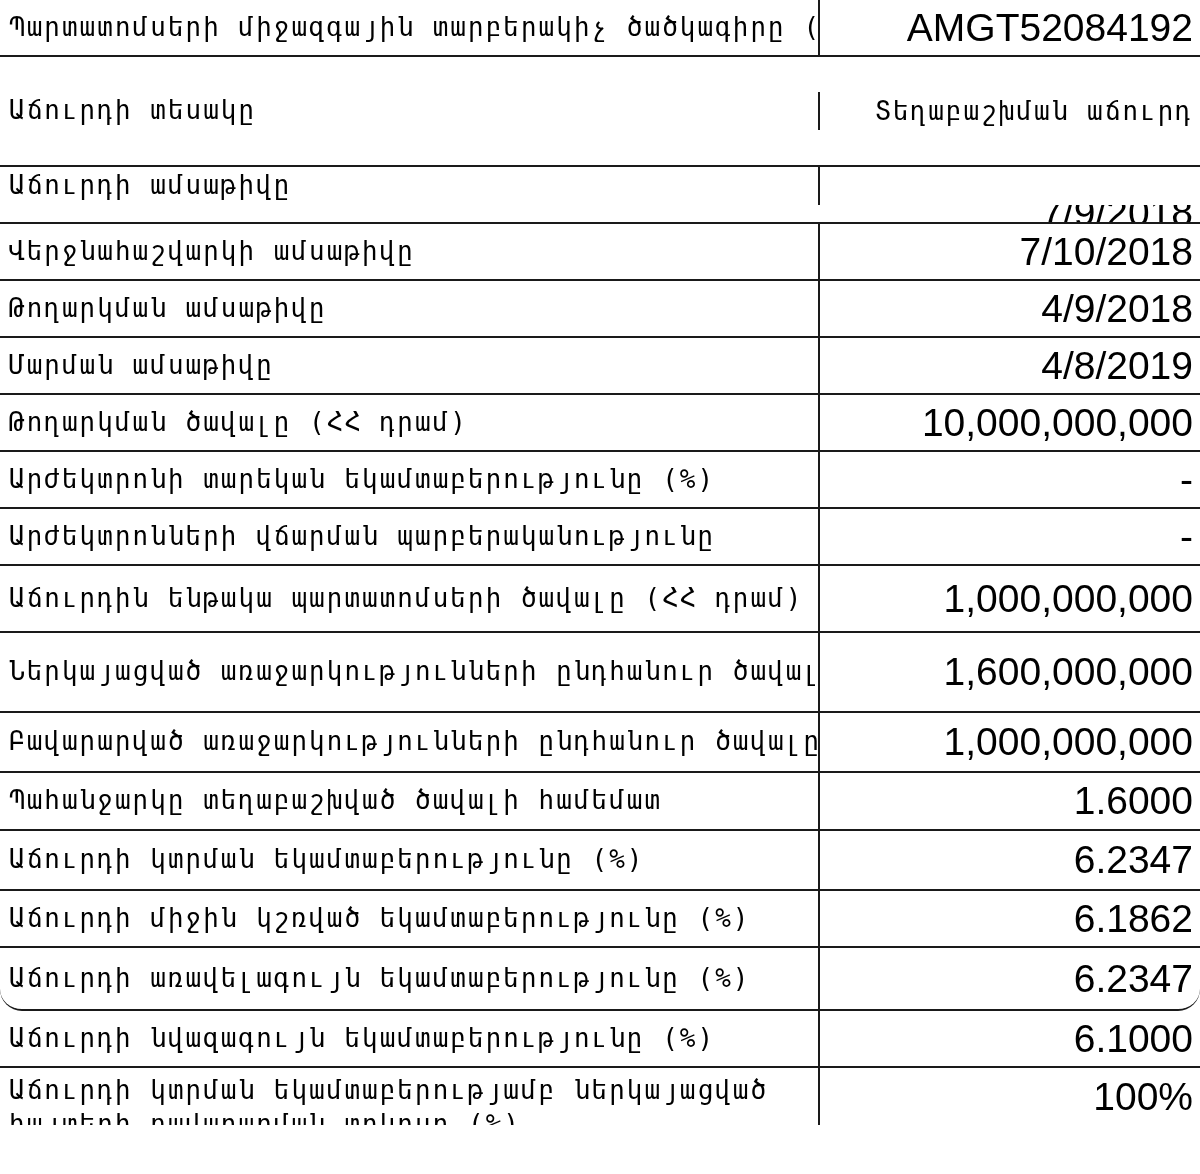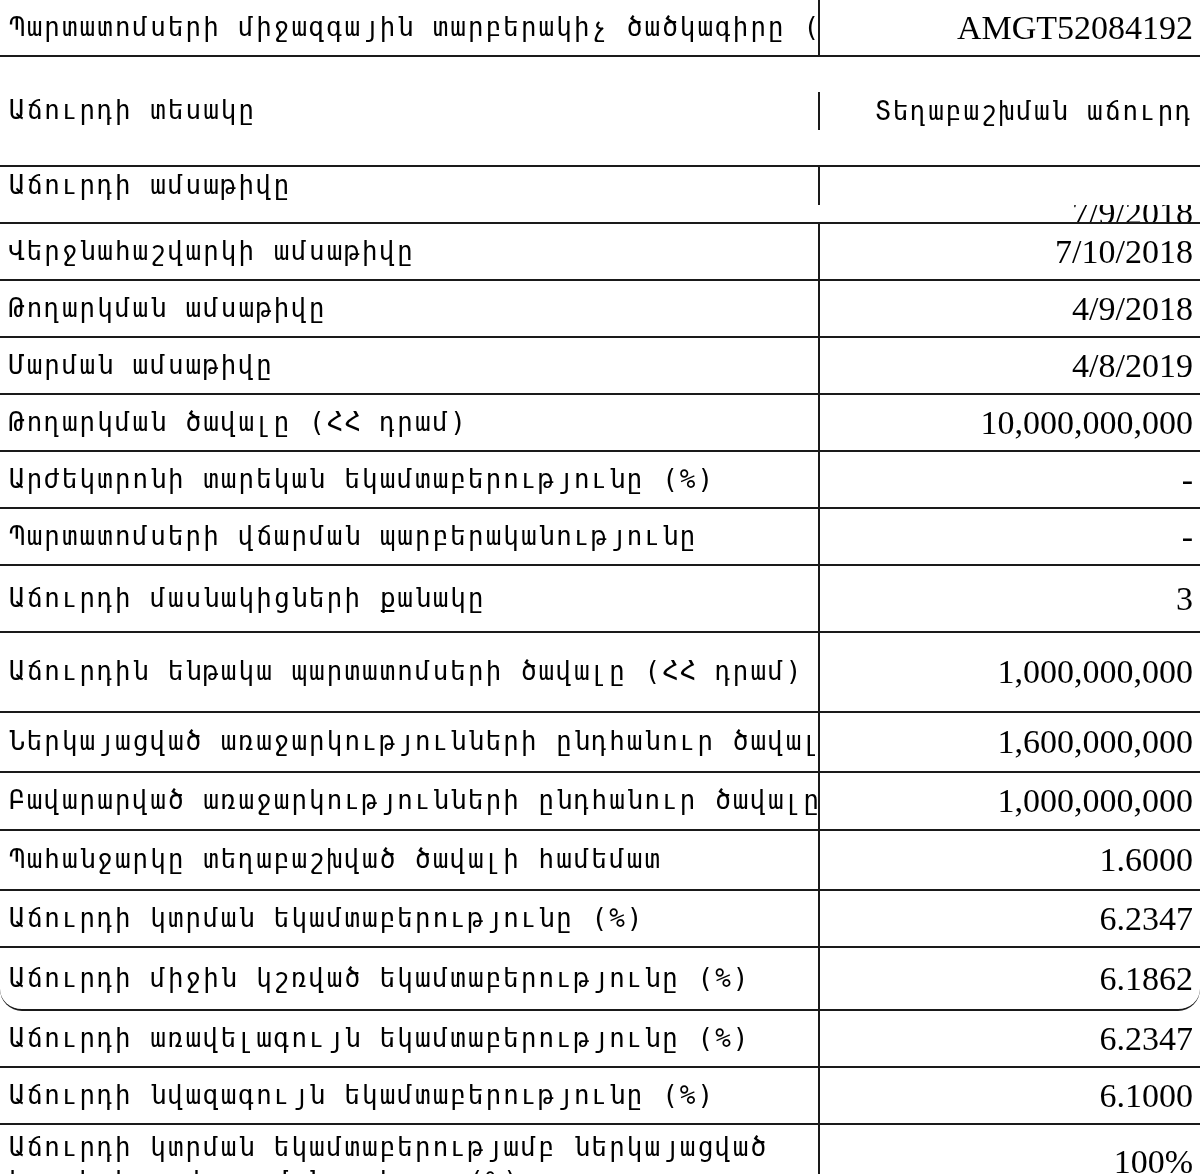--- a/index.html
+++ b/index.html
@@ -71,22 +71,22 @@
     align-items: flex-start;
     padding-top: 6px;
   }
   .cell-value {
     flex: 1 1 auto;
     display: flex;
     align-items: center;
     justify-content: flex-end;
     box-sizing: border-box;
     padding: 2px 7px 2px 4px;
-    font-family: Liberation Serif, serif;
-    font-size: 34px;
+    font-family: Liberation Sans, sans-serif;
+    font-size: 39px;
     white-space: nowrap;
     overflow: hidden;
   }
   .cell-value.armenian {
     font-family: "DejaVu Sans Mono", "DejaVu Sans", monospace;
     font-size: 26px;
     letter-spacing: 2px;
   }
 </style>
 </head>
@@ -127,28 +127,24 @@
     <div class="cell-label">Թողարկման ծավալը (ՀՀ դրամ)</div>
     <div class="cell-value">10,000,000,000</div>
   </div>
 
   <div class="row">
     <div class="cell-label">Արժեկտրոնի տարեկան եկամտաբերությունը (%)</div>
     <div class="cell-value">-</div>
   </div>
 
   <div class="row">
-    <div class="cell-label">Պարտատոմսերի վճարման պարբերականությունը</div>
+    <div class="cell-label">Արժեկտրոնների վճարման պարբերականությունը</div>
     <div class="cell-value">-</div>
   </div>
 
-  <div class="row">
-    <div class="cell-label">Աճուրդի մասնակիցների քանակը</div>
-    <div class="cell-value">3</div>
-  </div>
 
   <div class="row">
     <div class="cell-label">Աճուրդին ենթակա պարտատոմսերի ծավալը (ՀՀ դրամ)</div>
     <div class="cell-value">1,000,000,000</div>
   </div>
 
   <div class="row">
     <div class="cell-label">Ներկայացված առաջարկությունների ընդհանուր ծավալը (ՀՀ</div>
     <div class="cell-value">1,600,000,000</div>
   </div>

